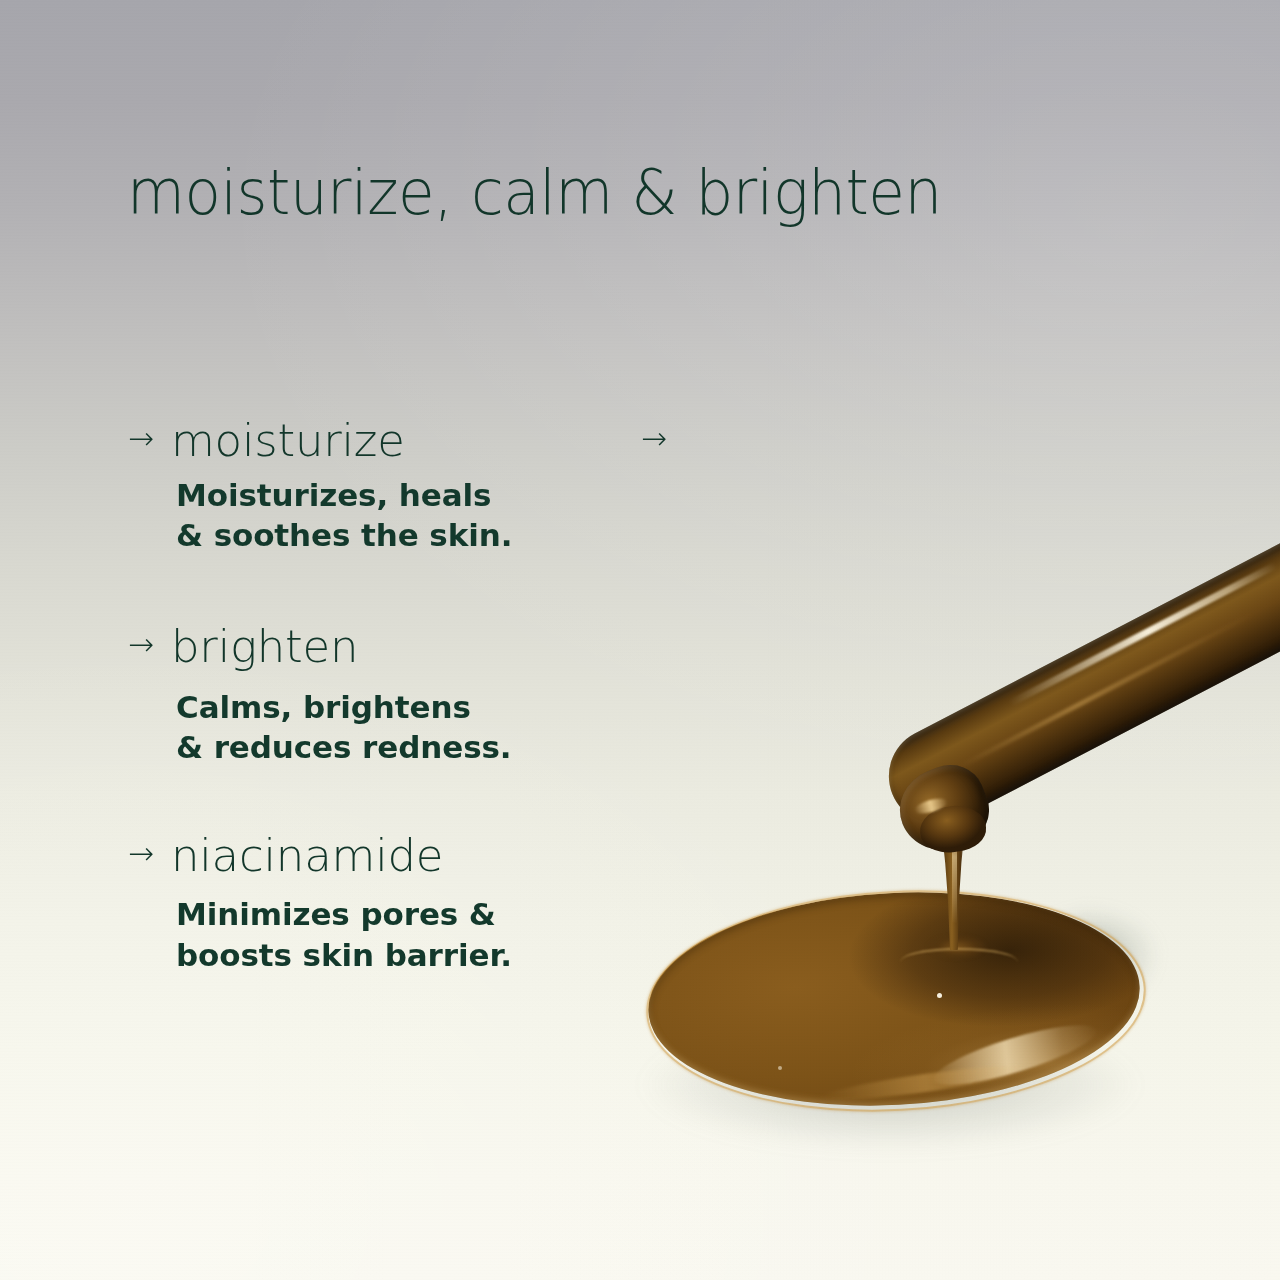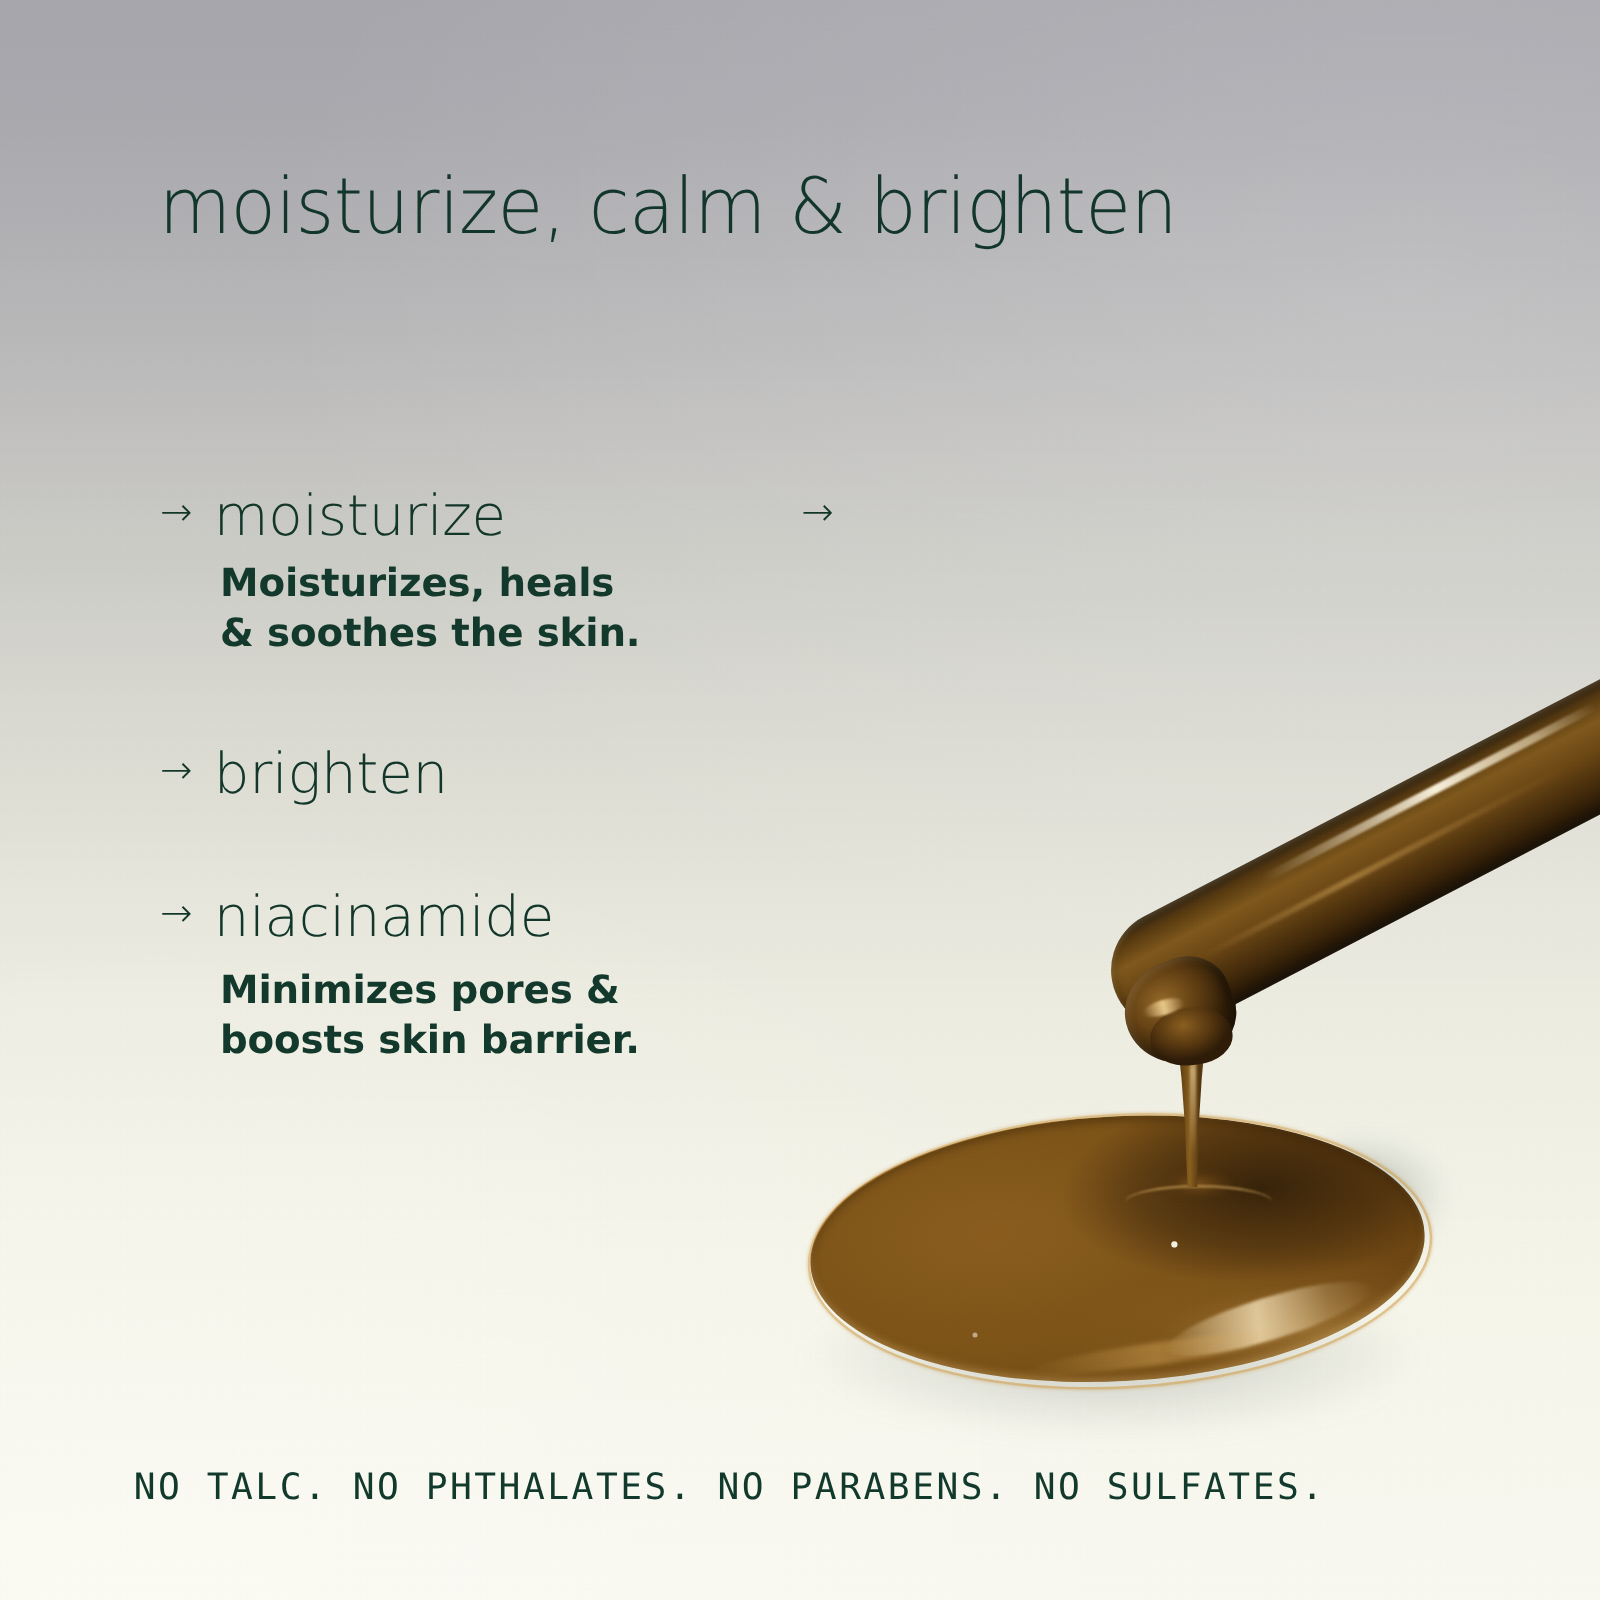--- a/index.html
+++ b/index.html
@@ -282,20 +282,21 @@
     height: 96px;
     border-radius: 3px;
     background: linear-gradient(to bottom, rgba(255,230,175,0) 0%, rgba(255,232,180,0.55) 30%, rgba(255,226,168,0.25) 72%, rgba(255,220,160,0) 100%);
     filter: blur(0.7px);
   }
 
   
   .content {
     position: absolute;
     inset: 0;
+    margin-top: 28px;
   }
 
   .headline {
     position: absolute;
     left: 127px;
     top: 128px;
     font-family: "DejaVu Sans", sans-serif;
     font-weight: 300;
     font-size: 62px;
     letter-spacing: -0.5px;
@@ -418,20 +419,22 @@
         </div>
         <div class="ing-desc">Moisturizes, heals
 &amp; soothes the skin.</div>
       </div>
 
       <div class="item" style="margin-bottom:62px;">
         <div class="item-head">
           <span class="arrow-icon">→</span>
           <span class="ing-name">brighten</span>
         </div>
+        <div class="ing-desc" style="margin-top:14px;">Calms, brightens
+&amp; reduces redness.</div>
       </div>
 
       <div class="item">
         <div class="item-head">
           <span class="arrow-icon">→</span>
           <span class="ing-name">niacinamide</span>
         </div>
         <div class="ing-desc" style="margin-top:12px;">Minimizes pores &amp;
 boosts skin barrier.</div>
       </div>
@@ -441,16 +444,15 @@
     <div class="col col-right">
 
       <div class="item">
         <div class="item-head">
           <span class="arrow-icon">→</span>
         </div>
       </div>
 
     </div>
 
-    <div class="claims">NO TALC. NO PHTHALATES. NO PARABENS. NO SULFATES.</div>
 
   </div>
 </div>
 
 </body></html>

